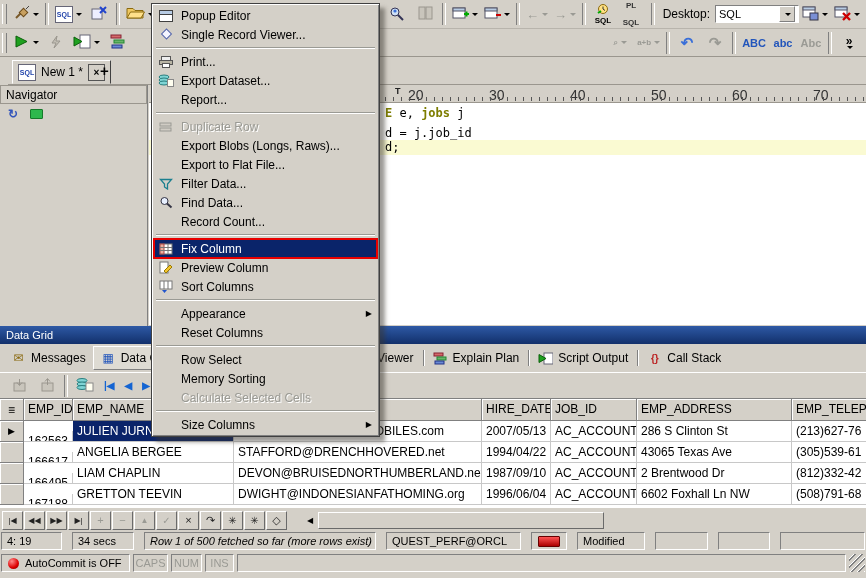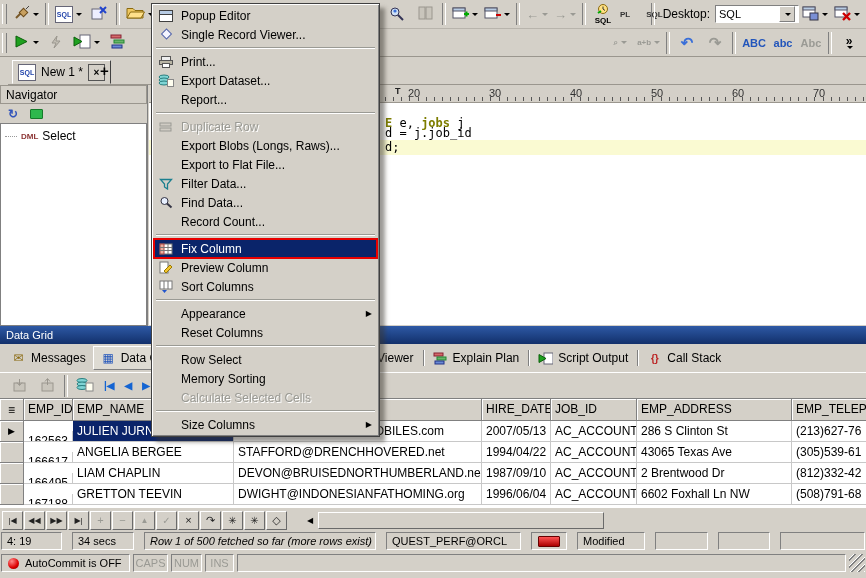--- a/index.html
+++ b/index.html
@@ -37,21 +37,21 @@
   .nav-tools{height:19px;display:flex;align-items:center;gap:12px;padding-left:8px;}
   .greenchip{width:11px;height:8px;background:#2db84d;border:1px solid #157a2a;border-radius:1px;}
   .bluearr{color:#3355bb;font-size:12px;font-weight:bold;}
   .nav-tree{position:absolute;top:38px;left:0;right:0;bottom:0;background:#fff;border:1px solid #808080;box-sizing:border-box;}
   .tree-item{display:flex;align-items:center;gap:4px;padding:5px 2px 0 4px;font-size:12px;}
   .dots{width:12px;border-bottom:1px dotted #999;height:1px;}
   .dml{font-size:8px;font-weight:bold;color:#8b3333;}
   
   .editor{position:absolute;left:149px;top:85px;width:717px;height:240px;background:#fff;}
   .ruler{position:absolute;top:0;left:0;right:0;height:17px;background:#d4d0c8;border-bottom:1px solid #9a968e;}
-  .ruler .num{position:absolute;top:2px;font-size:11px;color:#333;}
+  .ruler .num{position:absolute;top:2px;font-size:14px;color:#333;}
   .ruler .ticks{position:absolute;bottom:1px;left:228px;right:2px;height:4px;
     background:repeating-linear-gradient(90deg,#555 0,#555 1px,transparent 1px,transparent 8.1px);}
   .tabmark{position:absolute;left:246px;top:1px;font-size:9px;font-weight:bold;color:#222;}
   .ed-text{position:absolute;top:17px;left:0;right:0;bottom:0;font-family:"DejaVu Sans Mono",monospace;font-size:12px;white-space:pre;}
   .ed-line{position:absolute;left:236px;height:14px;line-height:14px;z-index:2;}
   .kw{color:#7d7d00;font-weight:bold;}
   .curline{position:absolute;left:0;right:0;top:38px;height:15px;background:#fafad2;z-index:1;}
   
   .dg-title{position:absolute;top:326px;left:0;width:866px;height:18px;
     background:linear-gradient(180deg,#2e59a5,#12306b);color:#fff;display:flex;align-items:center;
@@ -188,21 +188,21 @@
       </div>
       <div class="vsep"></div>
       <div class="tbtn" style="flex-direction:column;gap:0;">
         <span><svg width="13" height="10">
               <circle cx="6" cy="5" r="4.5" fill="#ffe080" stroke="#8a6a10"></circle>
               <path d="M6 2.5 V5 L8 6.5" stroke="#333" fill="none"></path>
               <path d="M1 9 l3 -2" stroke="#0a0" stroke-width="2"></path>
             </svg></span>
         <span class="mini">SQL</span>
       </div>
-      <div class="tbtn" style="flex-direction:row;gap:16px;">
+      <div class="tbtn" style="flex-direction:column;gap:8px;">
         <span class="mini" style="color:#333;">PL</span>
         <span class="mini" style="color:#333;">SQL</span>
       </div>
     </div>
 
     <div style="position:absolute;right:3px;display:flex;align-items:center;">
       <div class="vsep"></div>
       <span style="margin:0 5px;font-size:12px;">Desktop:</span>
       <div class="combo">
         <span>SQL</span>
@@ -302,44 +302,37 @@
         </span>
     </div>
     <div class="tabadd"><span>+</span></div>
   </div>
 
   <div class="nav-panel">
     <div class="nav-title">Navigator</div>
     <div class="nav-tools">
       <span class="bluearr">↻</span>
       <span class="greenchip"></span>
-    </div>
-    <div class="nav-tree">
-      <div class="tree-item">
-        <span class="dots"></span>
-        <span class="dml">DML</span>
-        <span>Select</span>
-      </div>
     </div>
   </div>
 
   <div class="editor">
     <div class="ruler">
       <span class="tabmark">T</span>
       <span class="num" style="left:259px;">20</span>
       <span class="num" style="left:340px;">30</span>
       <span class="num" style="left:421px;">40</span>
       <span class="num" style="left:502px;">50</span>
       <span class="num" style="left:583px;">60</span>
       <span class="num" style="left:664px;">70</span>
       <span class="ticks"></span>
     </div>
     <div class="ed-text">
       <div class="curline"></div>
-      <div class="ed-line" style="top:14px;"><span class="kw">E</span><span> e, </span><span class="kw">jobs</span><span> j</span></div>
+      <div class="ed-line" style="top:4px;"><span class="kw">E</span><span> e, </span><span class="kw">jobs</span><span> j</span></div>
       <div class="ed-line" style="top:24px;">d = j.job_id</div>
       <div class="ed-line" style="top:38px;">d;</div>
     </div>
   </div>
 
   <div class="dg-title">
     <span>Data Grid</span>
   </div>
 
   <div class="dg-tabs">

